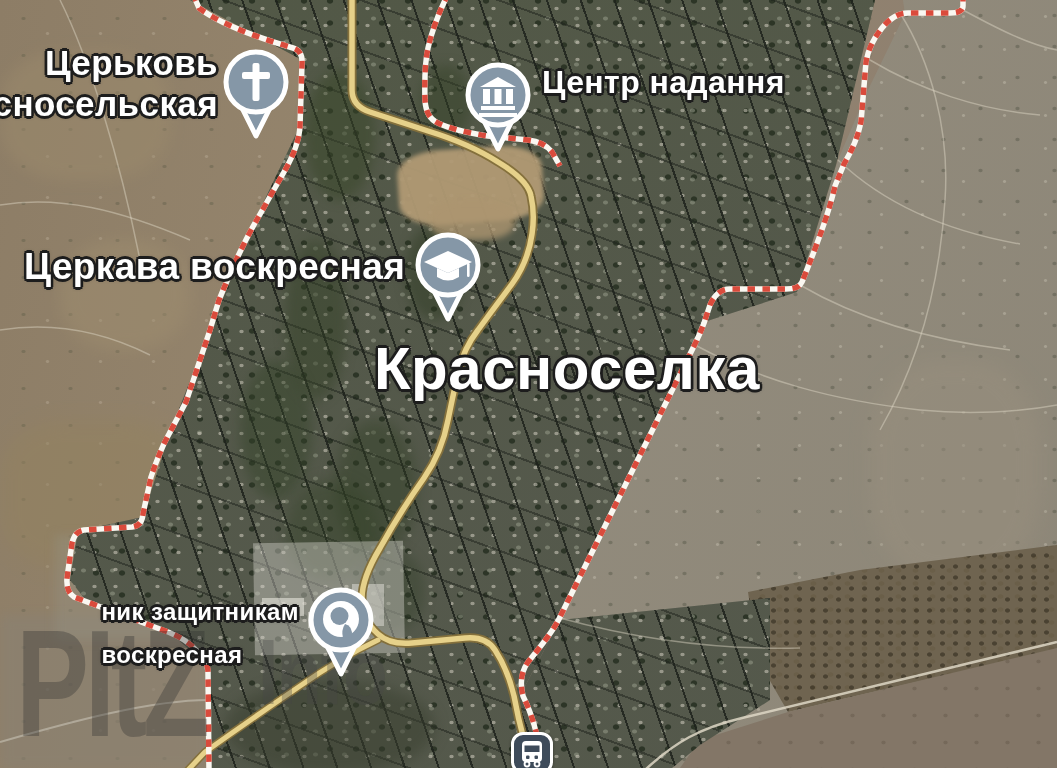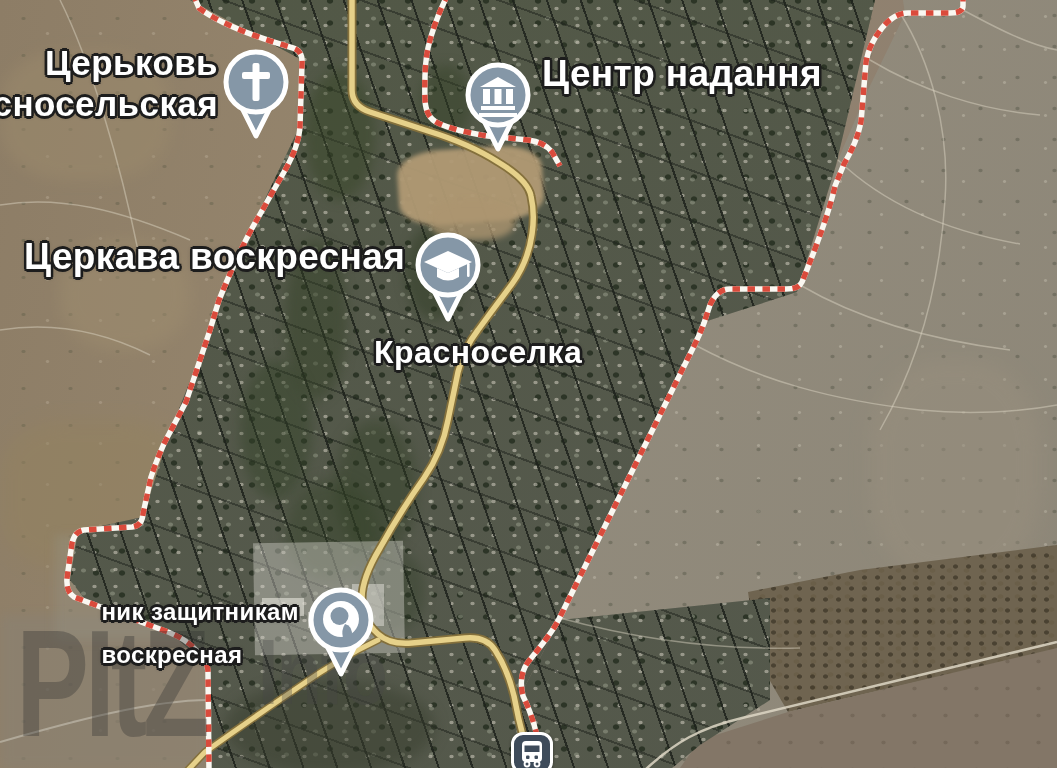--- a/index.html
+++ b/index.html
@@ -179,26 +179,26 @@
       <rect x="12" y="20.5" width="3.5" height="3.5" rx="1" fill="#3e4b5a"></rect>
       <rect x="20.5" y="20.5" width="3.5" height="3.5" rx="1" fill="#3e4b5a"></rect>
     </svg>
   </div>
 
   <div class="maplabel" style="top:42px;right:839px;text-align:right;font-size:35px;line-height:41px;">
     <div>Церьковь</div>
     <div>сносельская</div>
   </div>
 
-  <div class="maplabel" style="top:52px;left:542px;font-size:37px;line-height:44px;">
+  <div class="maplabel" style="top:60px;left:542px;font-size:32px;line-height:44px;">
     <div>Центр надання</div>
   </div>
 
-  <div class="maplabel" style="top:236px;left:24px;font-size:37px;">Церкава воскресная</div>
-
-  <div class="maplabel" style="top:334px;left:374px;font-size:32px;letter-spacing:.5px;">Красноселка</div>
+  <div class="maplabel" style="top:246px;left:24px;font-size:37px;">Церкава воскресная</div>
+
+  <div class="maplabel" style="top:334px;left:374px;font-size:60px;letter-spacing:.5px;">Красноселка</div>
 
   <div class="maplabel" style="top:590px;right:758px;text-align:left;font-size:24px;line-height:43px;margin-left:12px;">
     <div>ник защитникам</div>
     <div>воскресная</div>
   </div>
 
 </div>
 
 </body></html>

